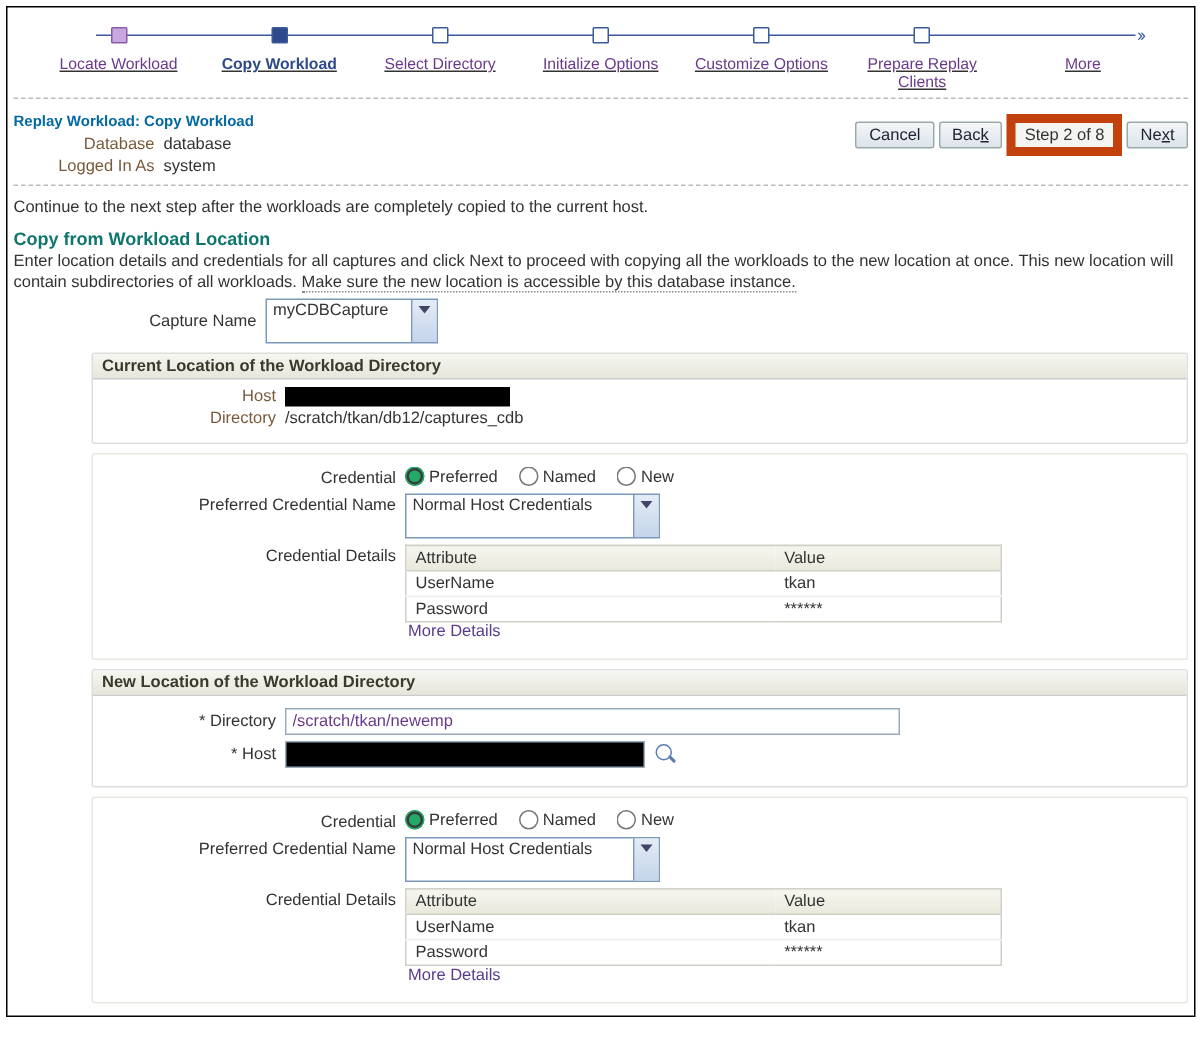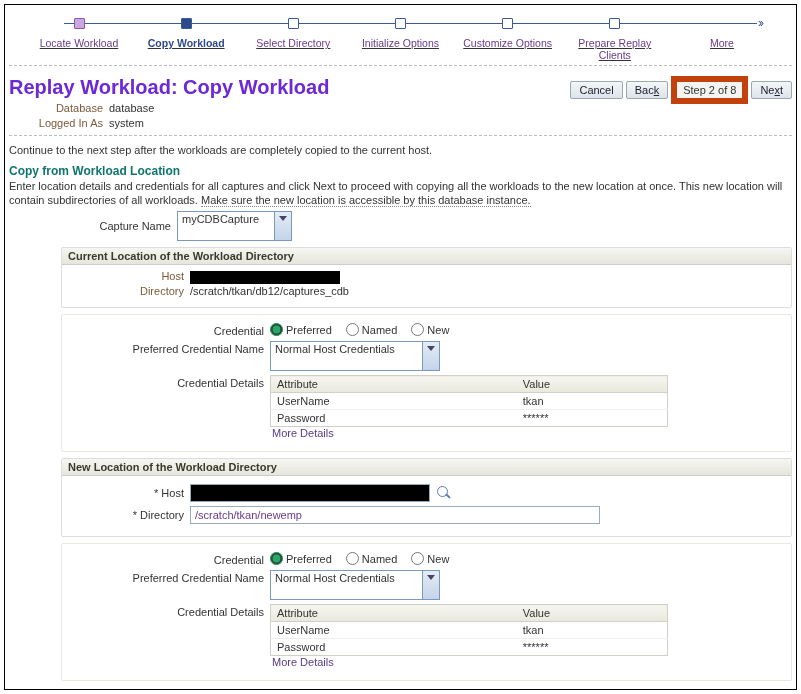--- a/index.html
+++ b/index.html
@@ -46,21 +46,21 @@
     margin-top: 7px;
     border-radius: 1px;
   }
   .step.active .box { background: #2e4a8a; }
   .step.done .box { background: #c9a8e0; border-color:#8a5aa8;}
   .step .label { margin-top: 8px; color: #6a3a8a; text-align:center; }
   .step.active .label { color: #2e4a8a; font-weight: bold; }
   .dashed { border-top: 1px dashed #bbb; margin: 4px 0 6px 0; }
 
   h2.page-title {
-    color: #6d28d9; font-size: 20px; font-weight: bold;
+    color: #0369a1; font-size: 10px; font-weight: bold;
     margin: 4px 0 2px 0;
   }
   .hdr-row { display:flex; justify-content:space-between; align-items:flex-start;}
   .kv { display:flex; font-size:11px; line-height:15px;}
   .kv .k { width:100px; text-align:right; color:#7a5a3a; padding-right:6px;}
   .kv .v { color:#333;}
   .btns { display:flex; align-items:center; gap:3px; margin-top:4px;}
   .btn {
     border:1px solid #9aa; background:linear-gradient(#f4f6f8,#dce4ea);
     padding:2px 8px; font-size:11px; color:#223; cursor:pointer;
@@ -269,29 +269,29 @@
       <span class="more-link">More Details</span>
     </div>
   </div>
  </div>
 </div>
 
 <div class="group">
   <div class="group-h">New Location of the Workload Directory</div>
   <div class="group-body">
     <div class="form-row">
+      <div class="lbl" style="width:120px;">* Directory</div>
+      <input class="txt" type="text" style="width: 410px; color: rgb(106, 58, 138);" value="/scratch/tkan/newemp">
+    </div>
+    <div class="form-row">
       <div class="lbl" style="width:120px;">* Host</div>
       <span style="position:relative; display:inline-block;">
         <input class="txt" type="text" style="width: 240px; background: rgb(0, 0, 0); color: rgb(0, 0, 0);">
       </span>
       <span class="mag"></span>
-    </div>
-    <div class="form-row">
-      <div class="lbl" style="width:120px;">* Directory</div>
-      <input class="txt" type="text" style="width: 410px; color: rgb(106, 58, 138);" value="/scratch/tkan/newemp">
     </div>
   </div>
 </div>
 
 <div class="group" style="border:none;">
  <div class="group-body" style="border:1px solid #e8e8e0; border-radius:2px;">
   <div class="cred-row">
     <div class="lbl">Credential</div>
     <div class="val radio-row">
       <label>

